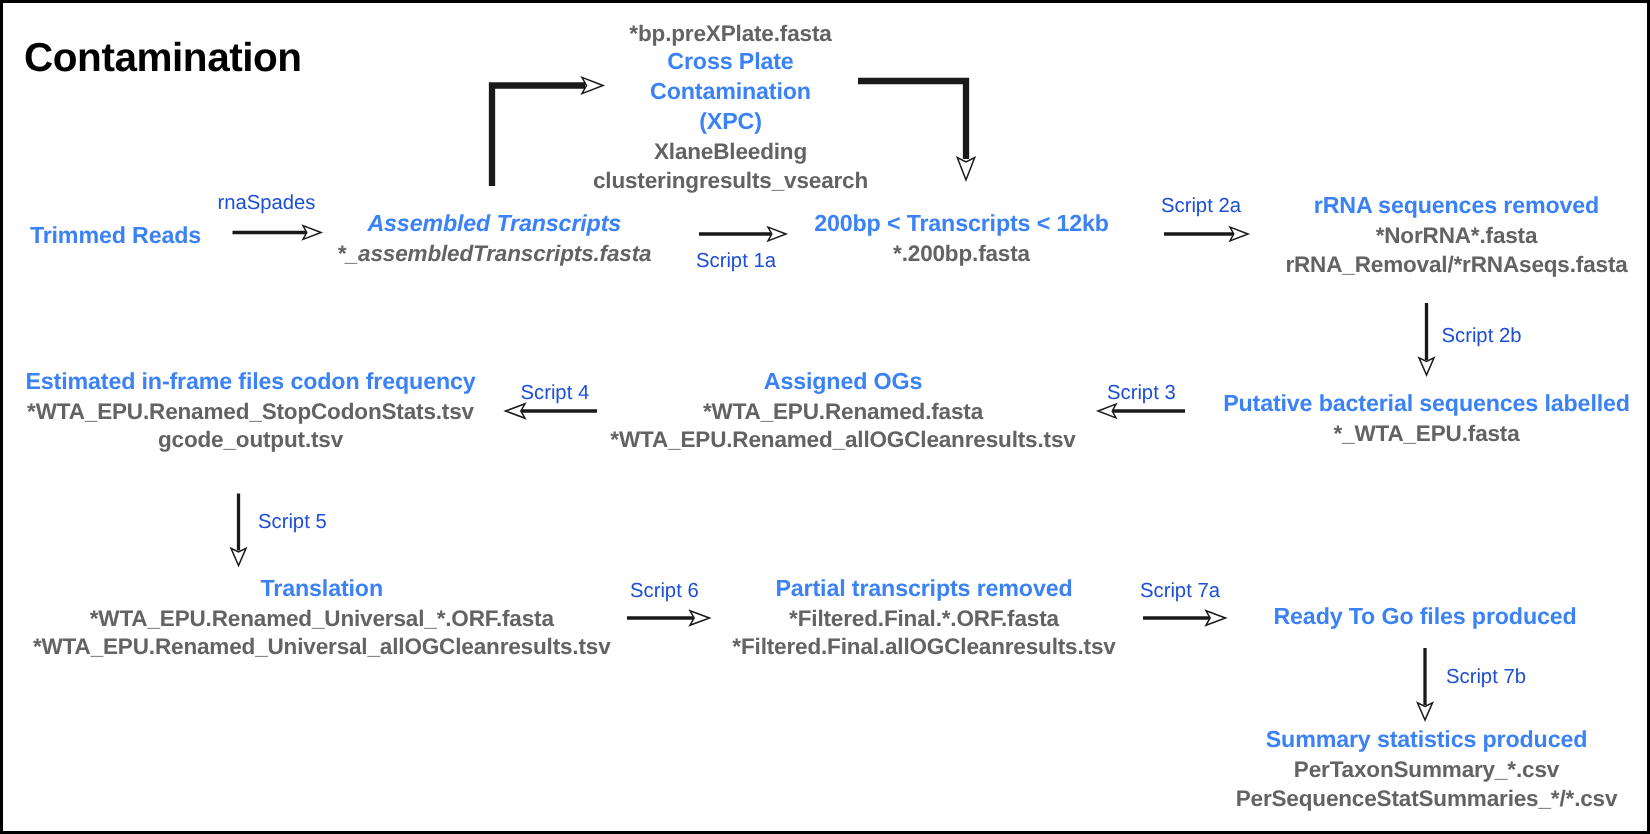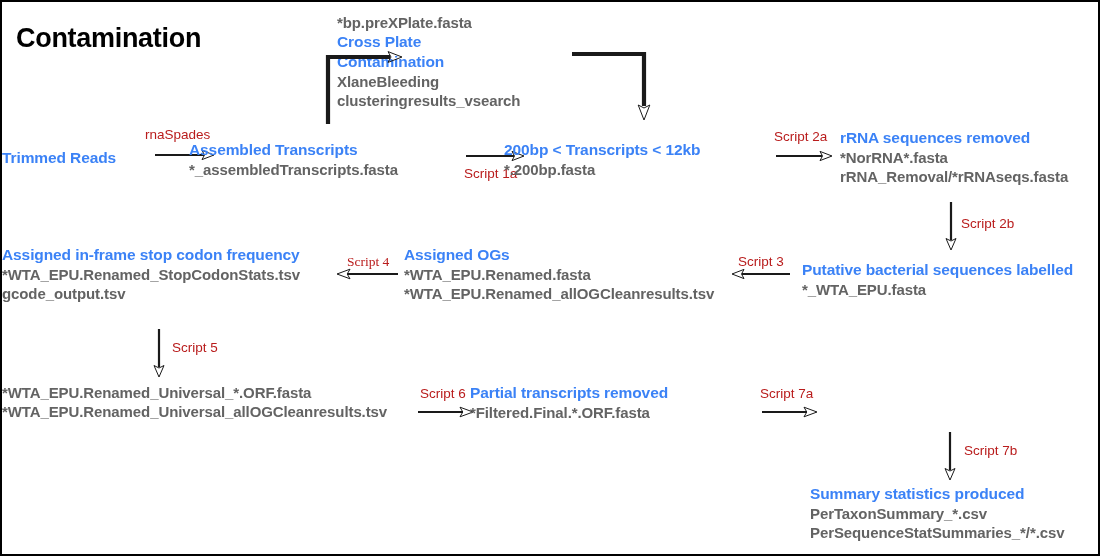--- a/index.html
+++ b/index.html
@@ -12,20 +12,21 @@
     width: 1100px;
     height: 556px;
     background: #ffffff;
     border: 2px solid #000000;
     box-sizing: border-box;
     font-family: "Liberation Sans", sans-serif;
     overflow: hidden;
   }
   .node {
     position: absolute;
+    text-align: center;
     line-height: 1.28;
     white-space: nowrap;
   }
   .node-title {
     font-weight: bold;
     font-size: 15.5px;
     color: #3b82f6;
     letter-spacing: -0.1px;
   }
   .node-file {
@@ -39,21 +40,21 @@
     font-weight: bold;
     font-size: 27px;
     color: #000000;
     letter-spacing: -0.3px;
     white-space: nowrap;
   }
   .edge-label {
     position: absolute;
     font-size: 13.5px;
     font-weight: normal;
-    color: #b91c1c;
+    color: #1d4ed8;
     white-space: nowrap;
   }
   .arrow-svg {
     position: absolute;
     overflow: visible;
   }
   .arrow-svg line, .arrow-svg polyline, .arrow-svg path {
     stroke: #1a1a1a;
     fill: none;
   }
@@ -68,29 +69,30 @@
   <div class="node" style="left:0px; top:146px; width:150px;">
     <div class="node-title">Trimmed Reads</div>
   </div>
 
   <div class="edge-label" style="left:143px; top:125px;">rnaSpades</div>
   <svg class="arrow-svg" style="left:150px; top:143px;" width="66" height="20">
     <line x1="3" y1="10" x2="52" y2="10" stroke-width="2.2"></line>
     <path d="M 62 10 L 50 5.4 L 52.5 10 L 50 14.6 Z" fill="#1a1a1a" stroke="none"></path>
   </svg>
 
-  <div class="node" style="left:187px; top:138px; width:305px;">
+  <div class="node" style="left:175px; top:138px; width:305px;font-style:italic;">
     <div class="node-title">Assembled Transcripts</div>
     <div class="node-file">*_assembledTranscripts.fasta</div>
   </div>
 
   <div class="node" style="left:335px; top:11px; width:300px;">
     <div class="node-file">*bp.preXPlate.fasta</div>
     <div class="node-title">Cross Plate</div>
     <div class="node-title">Contamination</div>
+    <div class="node-title">(XPC)</div>
     <div class="node-file">XlaneBleeding</div>
     <div class="node-file">clusteringresults_vsearch</div>
   </div>
 
   <svg class="arrow-svg" style="left:320px; top:46px;" width="90" height="80">
     <polyline points="6,76 6,9 68,9" stroke-width="4.2" stroke-linejoin="miter"></polyline>
     <path d="M 80 9 L 66 3.6 L 69 9 L 66 14.4 Z" fill="#1a1a1a" stroke="none"></path>
   </svg>
 
   <svg class="arrow-svg" style="left:566px; top:46px;" width="90" height="80">
@@ -137,60 +139,65 @@
     <line x1="62" y1="10" x2="14" y2="10" stroke-width="2.2"></line>
     <path d="M 4 10 L 16 5.4 L 13.5 10 L 16 14.6 Z" fill="#1a1a1a" stroke="none"></path>
   </svg>
 
   <div class="node" style="left:402px; top:243px; width:316px;">
     <div class="node-title">Assigned OGs</div>
     <div class="node-file">*WTA_EPU.Renamed.fasta</div>
     <div class="node-file">*WTA_EPU.Renamed_allOGCleanresults.tsv</div>
   </div>
 
-  <div class="edge-label" style="left:345px; top:252px;font-family:Liberation Serif, serif;">Script 4</div>
+  <div class="edge-label" style="left:345px; top:252px;">Script 4</div>
   <svg class="arrow-svg" style="left:330px; top:262px;" width="70" height="20">
     <line x1="66" y1="10" x2="16" y2="10" stroke-width="2.2"></line>
     <path d="M 5 10 L 18 5.2 L 15.2 10 L 18 14.8 Z" fill="#1a1a1a" stroke="none"></path>
   </svg>
 
   <div class="node" style="left:0px; top:243px; width:330px;">
-    <div class="node-title">Assigned in-frame stop codon frequency</div>
+    <div class="node-title">Estimated in-frame files codon frequency</div>
     <div class="node-file">*WTA_EPU.Renamed_StopCodonStats.tsv</div>
     <div class="node-file">gcode_output.tsv</div>
   </div>
 
   <svg class="arrow-svg" style="left:147px; top:325px;" width="20" height="56">
     <line x1="10" y1="2" x2="10" y2="40" stroke-width="2.2"></line>
     <path d="M 10 50 L 5 38.5 L 10 41 L 15 38.5 Z" fill="#1a1a1a" stroke="none"></path>
   </svg>
   <div class="edge-label" style="left:170px; top:338px;">Script 5</div>
 
   <div class="node" style="left:0px; top:381px; width:425px;">
+    <div class="node-title">Translation</div>
     <div class="node-file">*WTA_EPU.Renamed_Universal_*.ORF.fasta</div>
     <div class="node-file">*WTA_EPU.Renamed_Universal_allOGCleanresults.tsv</div>
   </div>
 
   <div class="edge-label" style="left:418px; top:384px;">Script 6</div>
   <svg class="arrow-svg" style="left:414px; top:400px;" width="62" height="20">
     <line x1="2" y1="10" x2="46" y2="10" stroke-width="2.2"></line>
     <path d="M 57 10 L 44 5.2 L 46.8 10 L 44 14.8 Z" fill="#1a1a1a" stroke="none"></path>
   </svg>
 
   <div class="node" style="left:468px; top:381px; width:292px;">
     <div class="node-title">Partial transcripts removed</div>
     <div class="node-file">*Filtered.Final.*.ORF.fasta</div>
+    <div class="node-file">*Filtered.Final.allOGCleanresults.tsv</div>
   </div>
 
   <div class="edge-label" style="left:758px; top:384px;">Script 7a</div>
   <svg class="arrow-svg" style="left:758px; top:400px;" width="62" height="20">
     <line x1="2" y1="10" x2="46" y2="10" stroke-width="2.2"></line>
     <path d="M 57 10 L 44 5.2 L 46.8 10 L 44 14.8 Z" fill="#1a1a1a" stroke="none"></path>
   </svg>
 
+  <div class="node" style="left:828px; top:400px; width:240px;">
+    <div class="node-title">Ready To Go files produced</div>
+  </div>
 
   <svg class="arrow-svg" style="left:938px; top:428px;" width="20" height="56">
     <line x1="10" y1="2" x2="10" y2="40" stroke-width="2.2"></line>
     <path d="M 10 50 L 5 38.5 L 10 41 L 15 38.5 Z" fill="#1a1a1a" stroke="none"></path>
   </svg>
   <div class="edge-label" style="left:962px; top:441px;">Script 7b</div>
 
   <div class="node" style="left:808px; top:482px; width:282px;">
     <div class="node-title">Summary statistics produced</div>
     <div class="node-file">PerTaxonSummary_*.csv</div>

